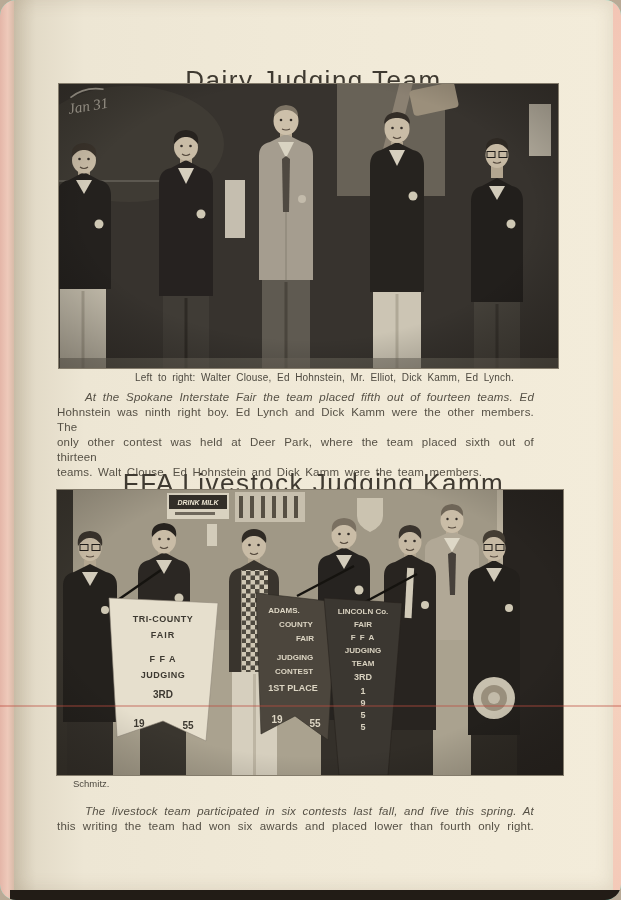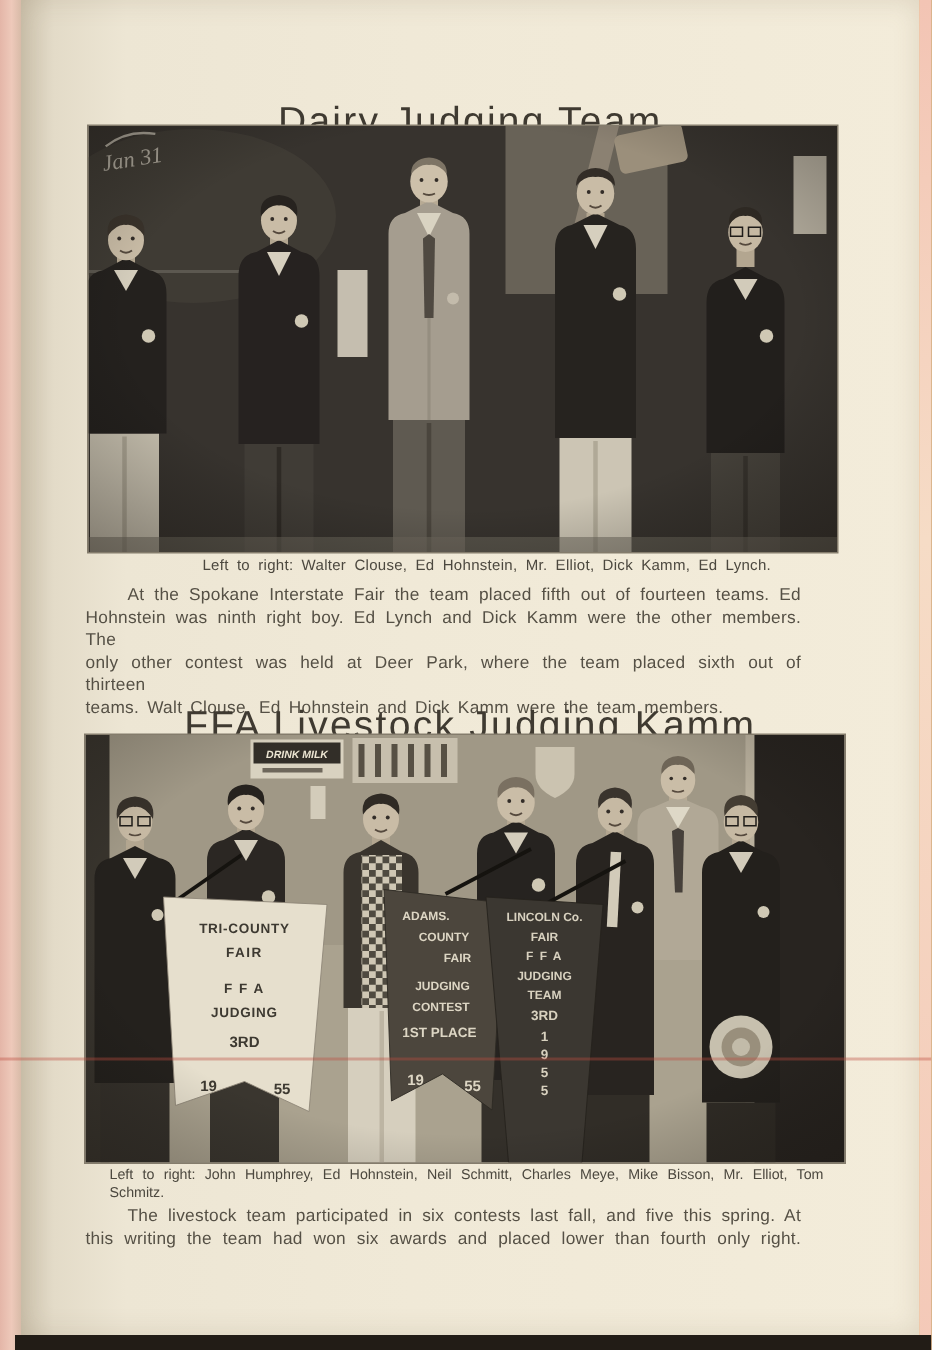--- a/index.html
+++ b/index.html
@@ -1,17 +1,17 @@
 <!DOCTYPE html>
 <html><head>
 <meta charset="utf-8">
 <style>
   html,body{margin:0;padding:0;background:#b9aa96;}
   .scan{position:relative;width:621px;height:900px;overflow:hidden;
-        background:#fdba74;font-family:"Liberation Sans",sans-serif;}
+        background:#5eead4;font-family:"Liberation Sans",sans-serif;border-radius:16px;}
   .page{position:absolute;left:14px;right:8px;top:0;bottom:10px;
         background:linear-gradient(to right,#cfc5b0 0px,#e3dbc8 22px,#ede6d4 70px,#f0e9d7 260px,#f3ecda 100%);
         box-shadow:inset 0 0 18px rgba(120,100,70,.18);}
   .edge-left{position:absolute;left:0;top:0;bottom:0;width:14px;
         background:linear-gradient(to right,#e4b6a8,#eec9ba 55%,#d8bba8);}
   .edge-right{position:absolute;right:0;top:0;bottom:0;width:8px;
         background:linear-gradient(to bottom,#f3c4b4,#f6dcc6 40%,#f4c9b8);}
   .band-bottom{position:absolute;left:10px;right:0;bottom:0;height:10px;background:#221c16;}
   .redline{position:absolute;left:0;right:0;top:705px;height:2px;
         background:rgba(190,76,62,.38);z-index:6;}
@@ -25,21 +25,21 @@
   .photo svg{display:block;width:100%;height:100%;}
   .caption{position:absolute;color:#4c483f;font-size:10px;margin-left:16px;}
   #caption1{top:372px;left:59px;width:499px;text-align:center;word-spacing:2.5px;letter-spacing:.2px;}
   #caption2{top:778px;left:57px;width:476px;font-size:9.5px;line-height:11.5px;word-spacing:1px;}
   .para{position:absolute;left:57px;width:477px;color:#555045;
         font-size:11.5px;line-height:15px;word-spacing:2px;letter-spacing:.2px;}
   #para1{top:390px;}
   #para2{top:804px;line-height:15.2px;}
   .jline{text-align:justify;text-align-last:justify;}
   .jlast{text-align:left;}
-  .indent{padding-left:28px;}
+  .indent{padding-left:28px;font-style:italic;}
   .bnr{font-family:"Liberation Sans",sans-serif;font-weight:bold;}
   .chalk{font-family:"Liberation Serif",serif;font-style:italic;}
 </style>
 </head>
 <body>
 
 <div class="scan">
   <div class="page"></div>
   <div class="edge-left"></div>
   <div class="edge-right"></div>
@@ -324,21 +324,20 @@
         <text class="bnr" x="306" y="216" font-size="9" fill="#d8d1bf" text-anchor="middle">9</text>
         <text class="bnr" x="306" y="228" font-size="9" fill="#d8d1bf" text-anchor="middle">5</text>
         <text class="bnr" x="306" y="240" font-size="9" fill="#d8d1bf" text-anchor="middle">5</text>
       </g>
 
       <rect width="506" height="285" fill="url(#vig2)"></rect>
     </svg>
   </div>
 
   <div id="caption2" class="caption">
-    <div class="jline">Left to right: John Humphrey, Ed Hohnstein, Neil Schmitt, Charles Meye, Mike Bisson, Mr. Elliot, Tom</div>
     <div class="jlast">Schmitz.</div>
   </div>
 
   <div id="para2" class="para">
     <div class="jline indent">The livestock team participated in six contests last fall, and five this spring. At</div>
     <div class="jline">this writing the team had won six awards and placed lower than fourth only right.</div>
   </div>
 
   <div class="redline"></div>
   <div class="band-bottom"></div>

